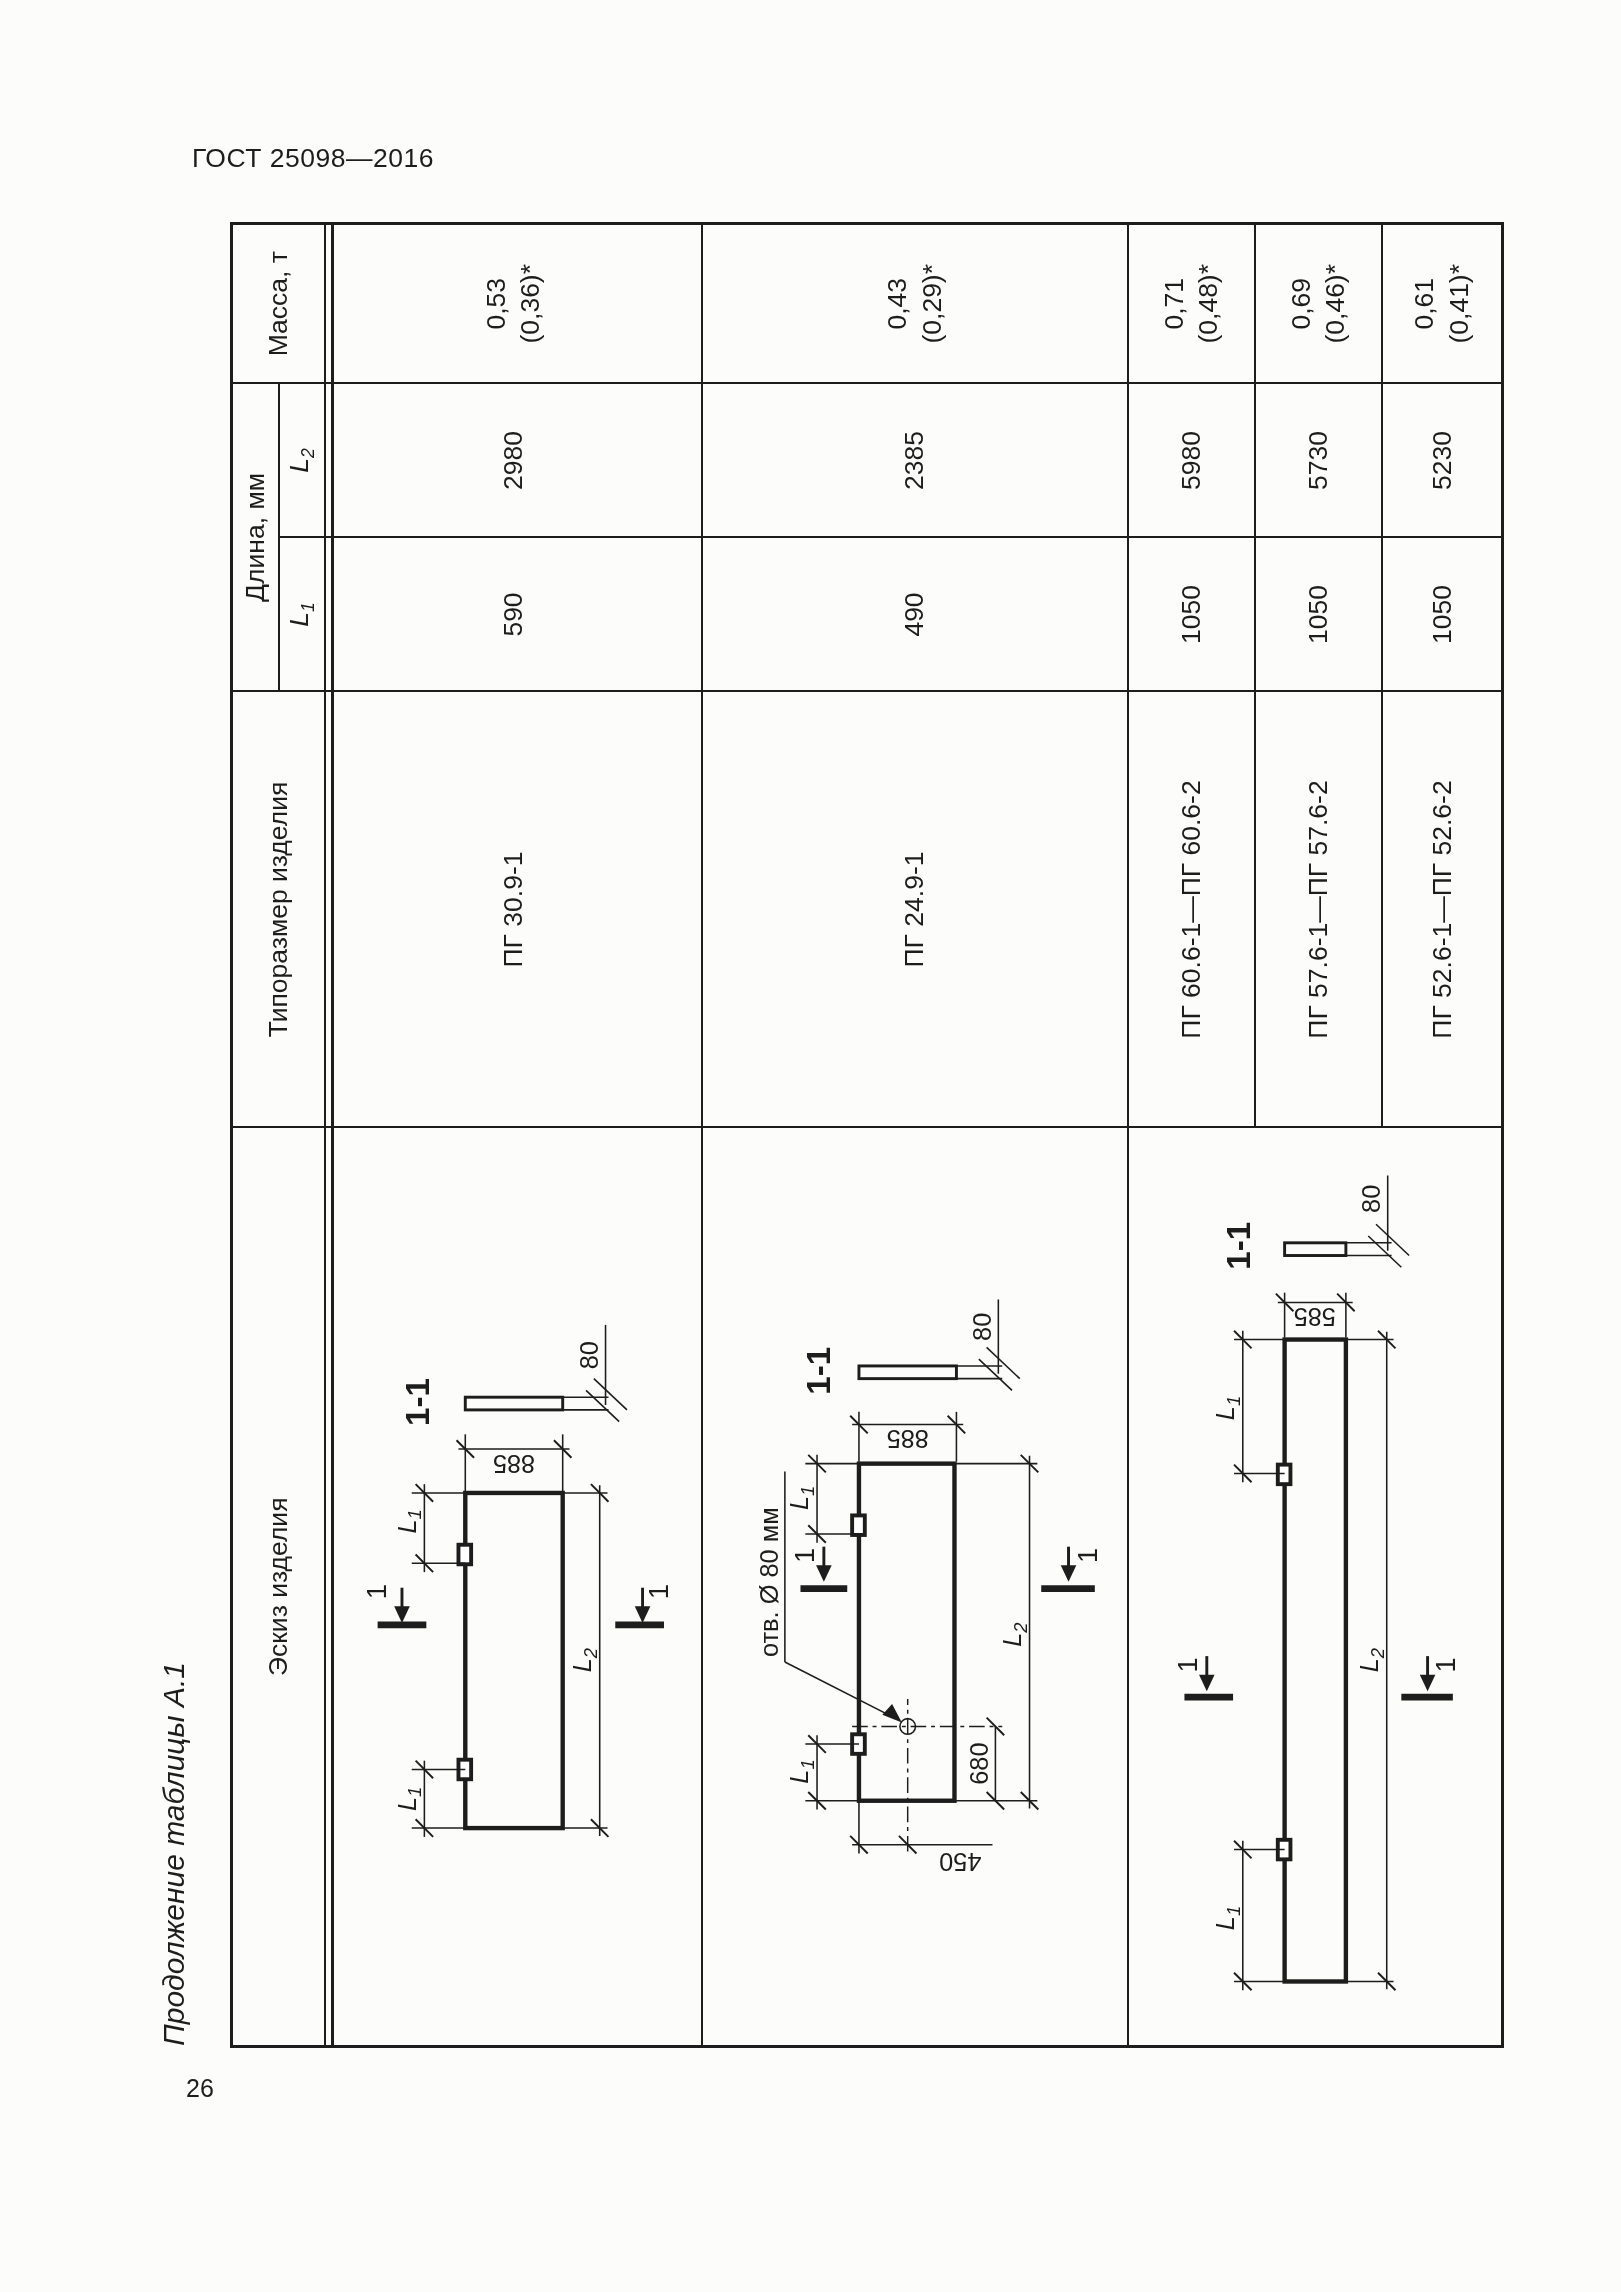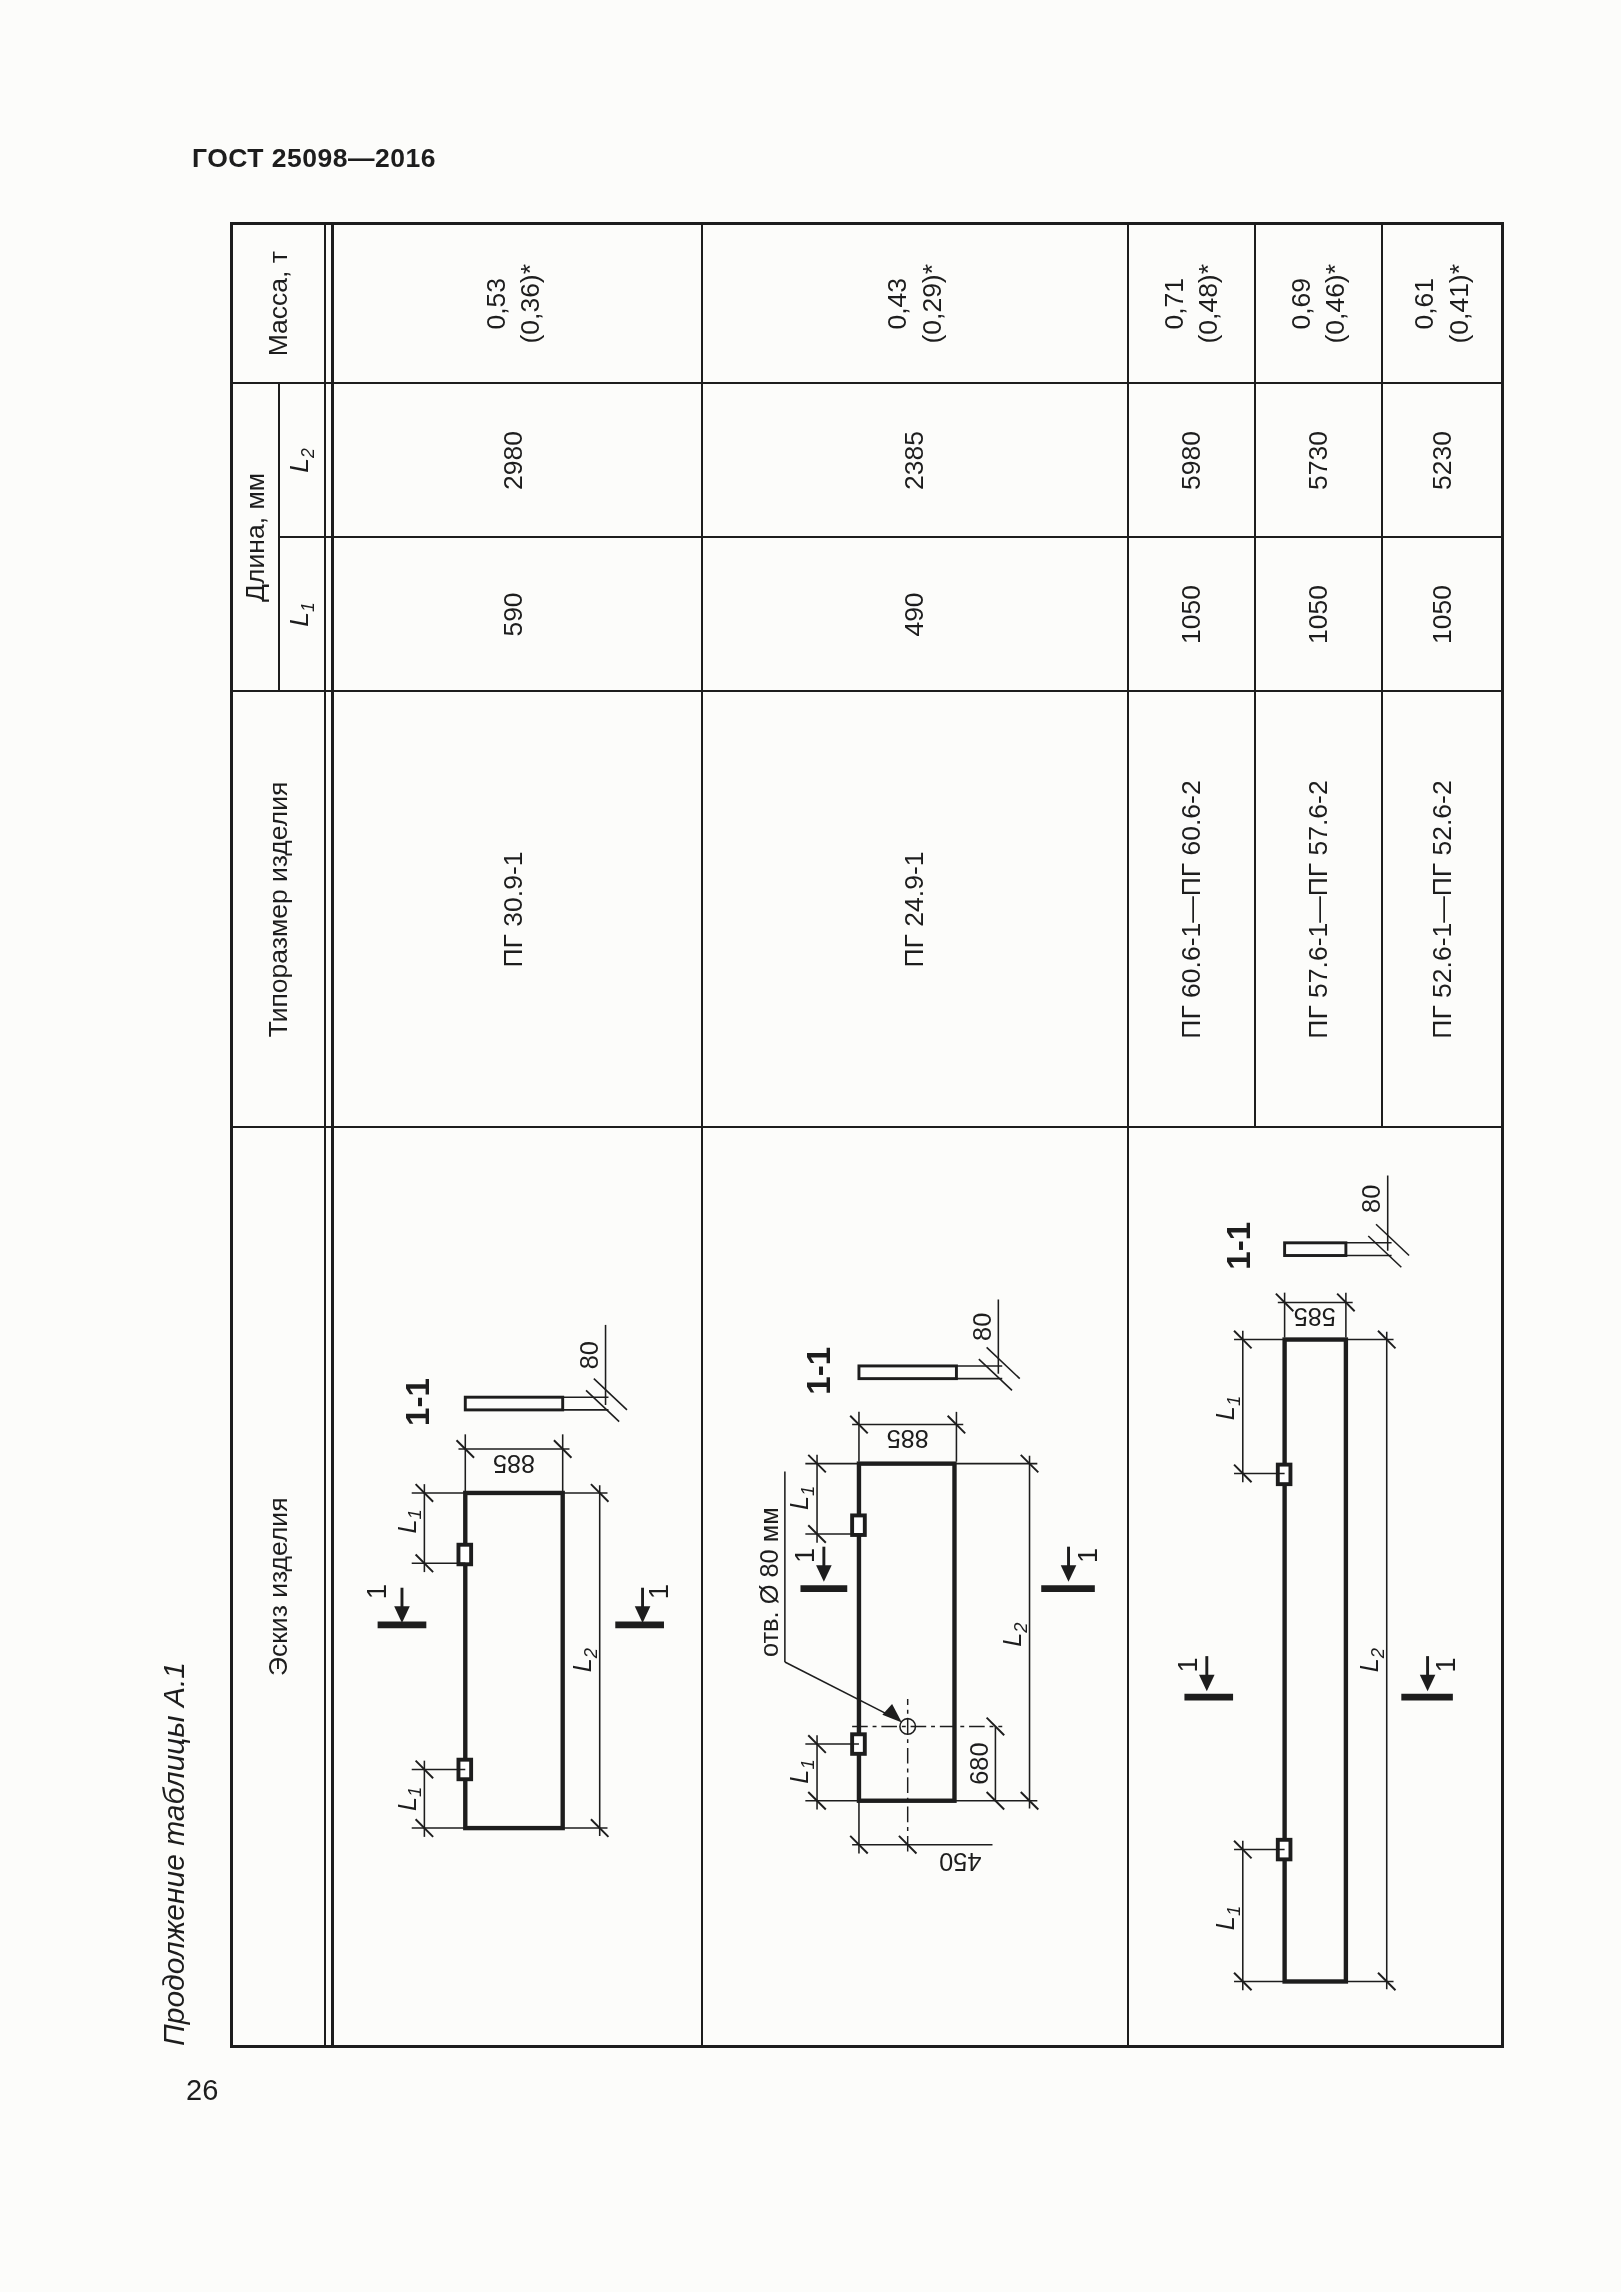--- a/index.html
+++ b/index.html
@@ -1,19 +1,19 @@
 <!DOCTYPE html>
 <html><head>
 <meta charset="utf-8">
 <style>
   html,body{margin:0;padding:0;background:#e8e8e8;}
   .page{position:relative;width:1621px;height:2293px;background:#fcfcfa;overflow:hidden;
         font-family:"Liberation Sans","DejaVu Sans",sans-serif;color:#1d1d1d;}
-  .doc-header{position:absolute;left:192px;top:143px;font-size:26.5px;font-weight:bold;letter-spacing:0.5px;}
-  .page-number{position:absolute;left:186px;top:2074px;font-size:29px;}
+  .doc-header{position:absolute;left:192px;top:143px;font-size:26.5px;font-weight:normal;letter-spacing:0.5px;}
+  .page-number{position:absolute;left:186px;top:2074px;font-size:25px;}
   
   .rot{position:absolute;left:230px;top:225px;width:1823px;height:1272px;
        transform-origin:0 0;transform:translateY(1823px) rotate(-90deg);}
   .caption{position:absolute;left:2px;top:-73px;font-size:30px;font-style:italic;white-space:nowrap;}
   table.gost{border-collapse:collapse;table-layout:fixed;width:1823px;height:1272px;border:3.9px solid #1d1d1d;}
   .gost th,.gost td{border:2.9px solid #1d1d1d;text-align:center;vertical-align:middle;
        padding:0;font-size:26.5px;font-weight:normal;line-height:1.3;overflow:hidden;}
   .dbl{position:absolute;left:0;top:101px;width:100%;height:2.9px;background:#1d1d1d;}
   .sketch-cell{position:relative;padding:0;}
   .sketch-cell svg{position:absolute;left:0;top:0;width:100%;height:100%;}

